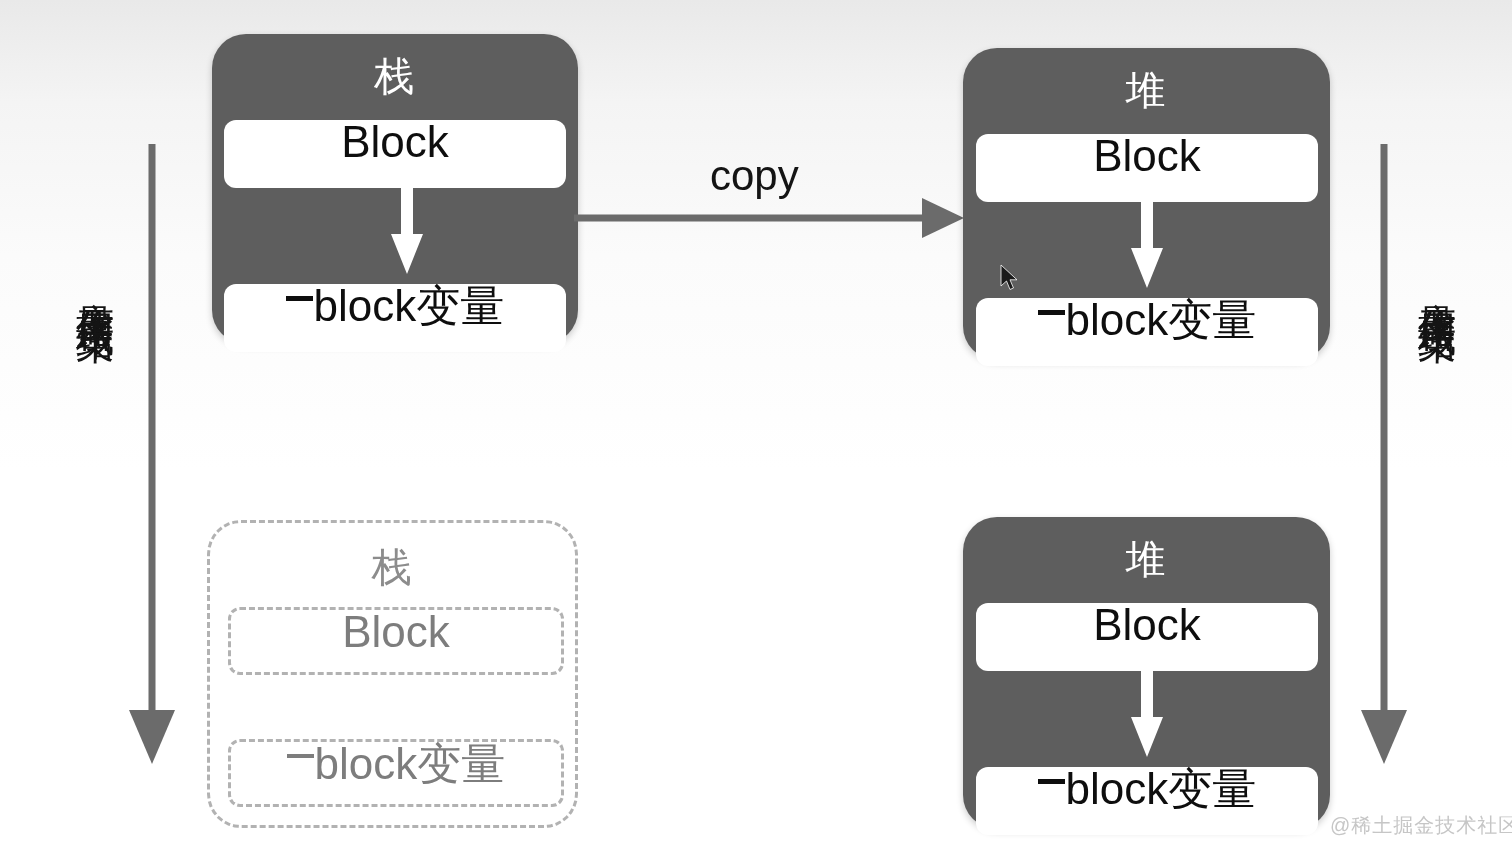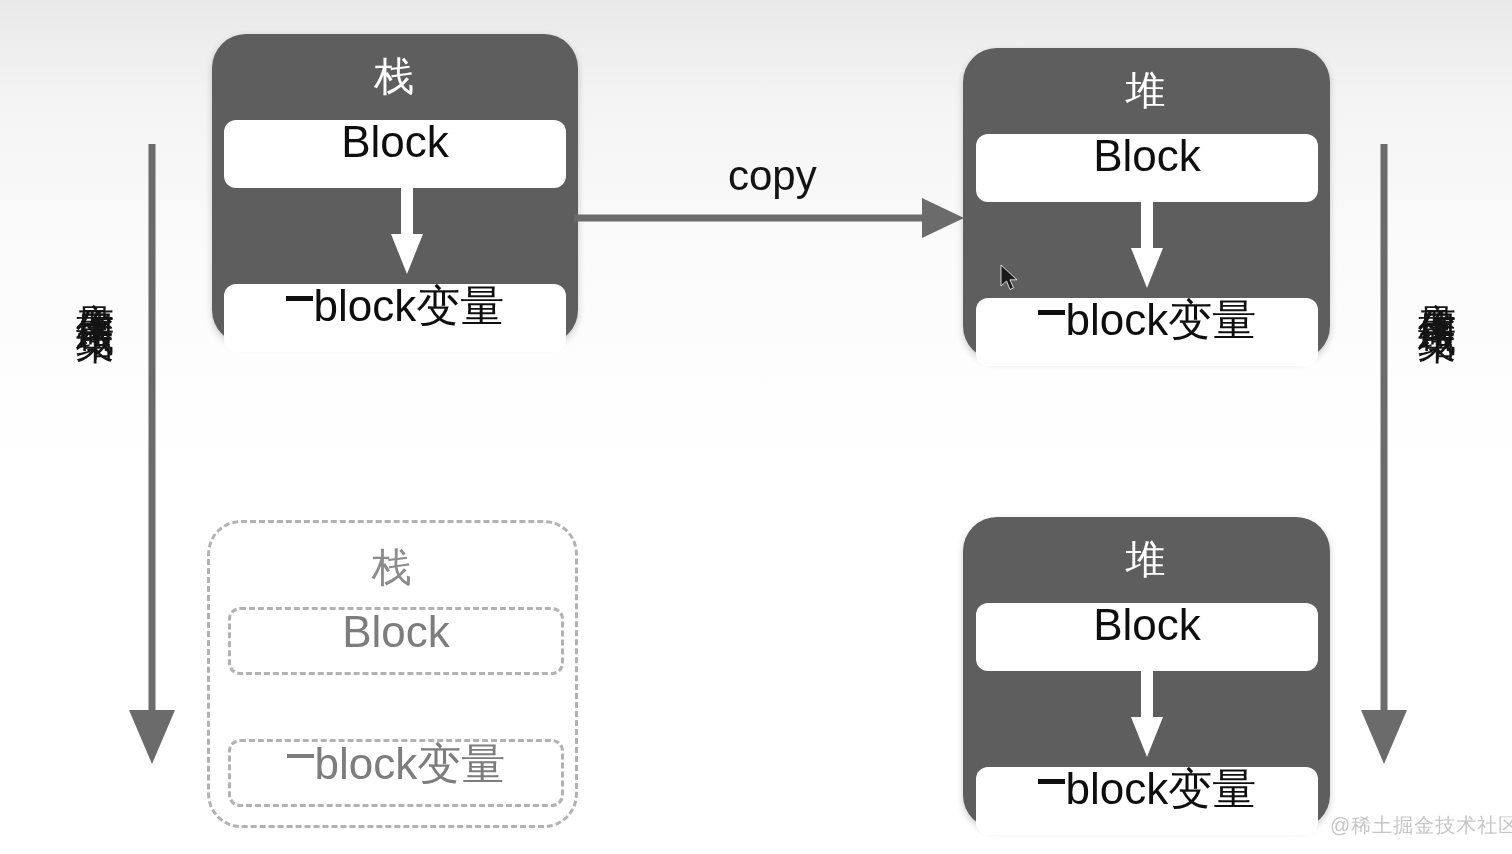--- a/index.html
+++ b/index.html
@@ -86,21 +86,20 @@
   
   .copy-arrow {
     position: absolute;
   }
   .copy-label {
     position: absolute;
     font-size: 42px;
     color: #141414;
     line-height: 1;
     white-space: nowrap;
-    margin-left: 18px;
   }
 
   
   .scope-arrow { position: absolute; }
   .scope-caption {
     position: absolute;
     writing-mode: vertical-rl;
     text-orientation: upright;
     font-size: 38px;
     line-height: 1.26;

